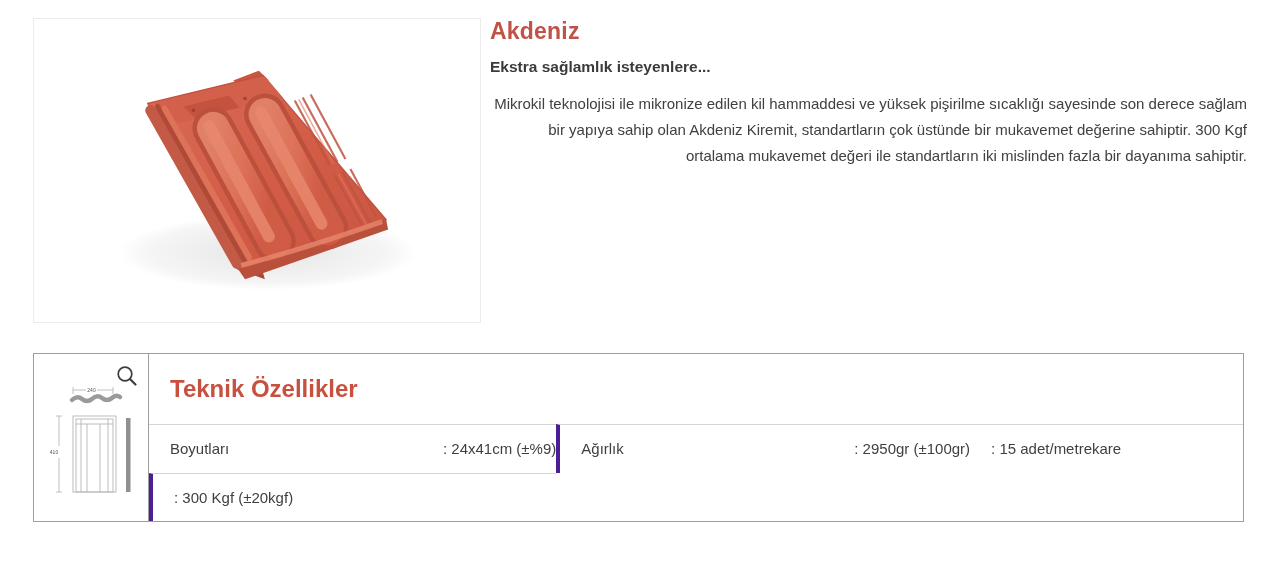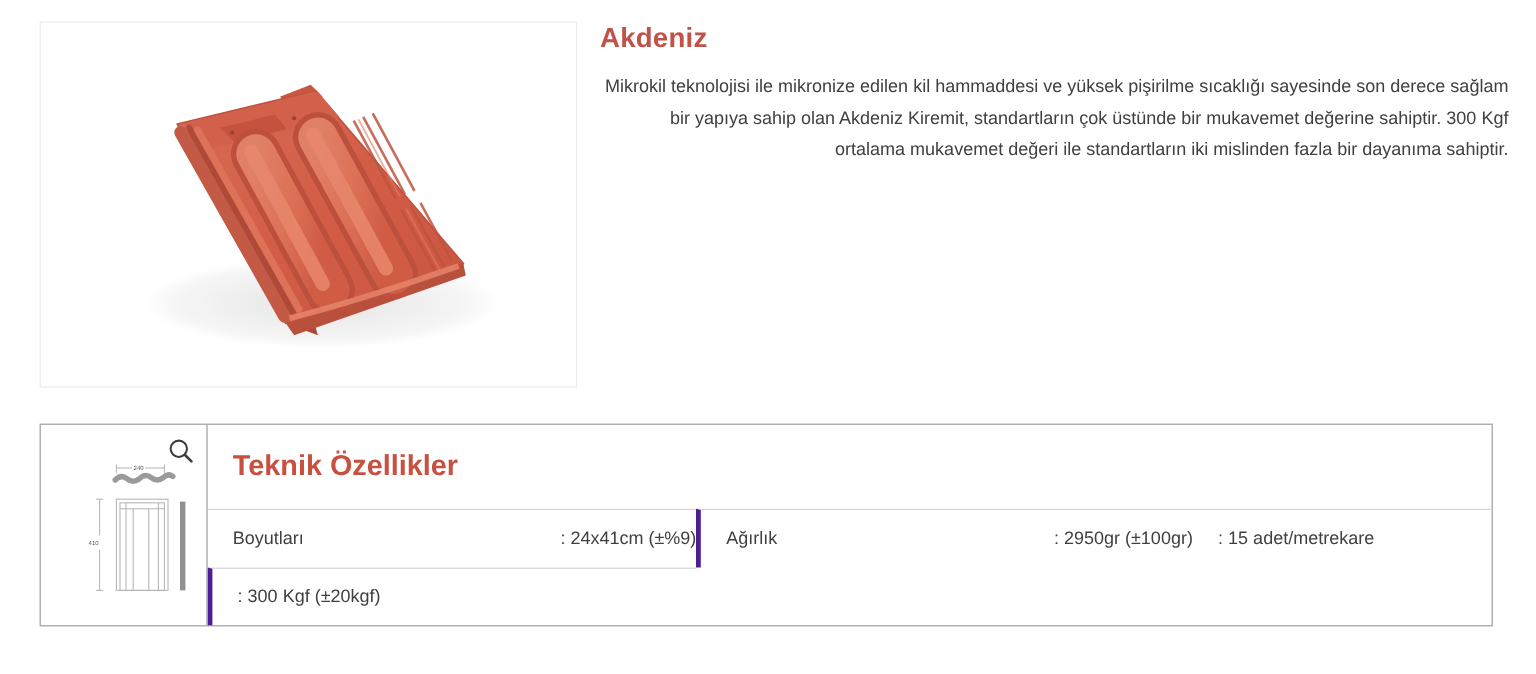--- a/index.html
+++ b/index.html
@@ -12,42 +12,41 @@
   }
   
   .image-box {
     position: absolute; left: 33px; top: 18px;
     width: 448px; height: 305px;
     border: 1px solid #ececec;
     background: #ffffff;
   }
   .image-box svg { width: 100%; height: 100%; display: block; }
   .info-col {
-    position: absolute; left: 500px; top: 18px; width: 757px;
+    position: absolute; left: 490px; top: 18px; width: 757px;
   }
   .product-title {
     font-size: 23px; font-weight: bold; color: #c05248;
     letter-spacing: 0.2px;
   }
   .tagline {
     margin-top: 13px;
     font-size: 15.5px; font-weight: bold; color: #3b3b3b;
   }
   .para {
     margin-top: 15px;
     font-size: 15px; line-height: 26px; color: #404040; text-align: right;
   }
   
   .specs-box {
     position: absolute; left: 33px; top: 353px;
     width: 1211px; height: 169px;
     border: 1px solid #9e9e9e;
     display: flex;
     background: #fff;
-    padding-left: 24px;
   }
   .thumb-cell {
     flex: 0 0 115px;
     border-right: 1px solid #9e9e9e;
     position: relative;
     cursor: pointer;
   }
   .thumb-cell .drawing { position: absolute; left: 0; top: 0; width: 115px; height: 167px; }
   .magnifier {
     position: absolute; top: 11px; right: 10px;
@@ -140,20 +139,21 @@
 
     <path d="M208,248 Q270,232 350,204" stroke="#e8876d" stroke-width="5" fill="none" opacity="0.8"></path>
 
     <circle cx="160" cy="92" r="1.8" fill="#9e4233"></circle>
     <circle cx="212" cy="80" r="1.8" fill="#9e4233"></circle>
   </svg>
 </div>
 
 <div class="info-col">
   <h1 class="product-title">Akdeniz</h1>
+  <p class="tagline">Ekstra sağlamlık isteyenlere...</p>
   <p class="para">Mikrokil teknolojisi ile mikronize edilen kil hammaddesi ve yüksek pişirilme sıcaklığı sayesinde son derece sağlam bir yapıya sahip olan Akdeniz Kiremit, standartların çok üstünde bir mukavemet değerine sahiptir. 300 Kgf ortalama mukavemet değeri ile standartların iki mislinden fazla bir dayanıma sahiptir.</p>
 </div>
 
 <div class="specs-box">
 
   <div class="thumb-cell">
     <svg class="drawing" viewBox="0 0 115 167" aria-hidden="true">
 
       <g stroke="#b0b0b0" stroke-width="0.8">
         <line x1="39" y1="36" x2="52" y2="36"></line>

